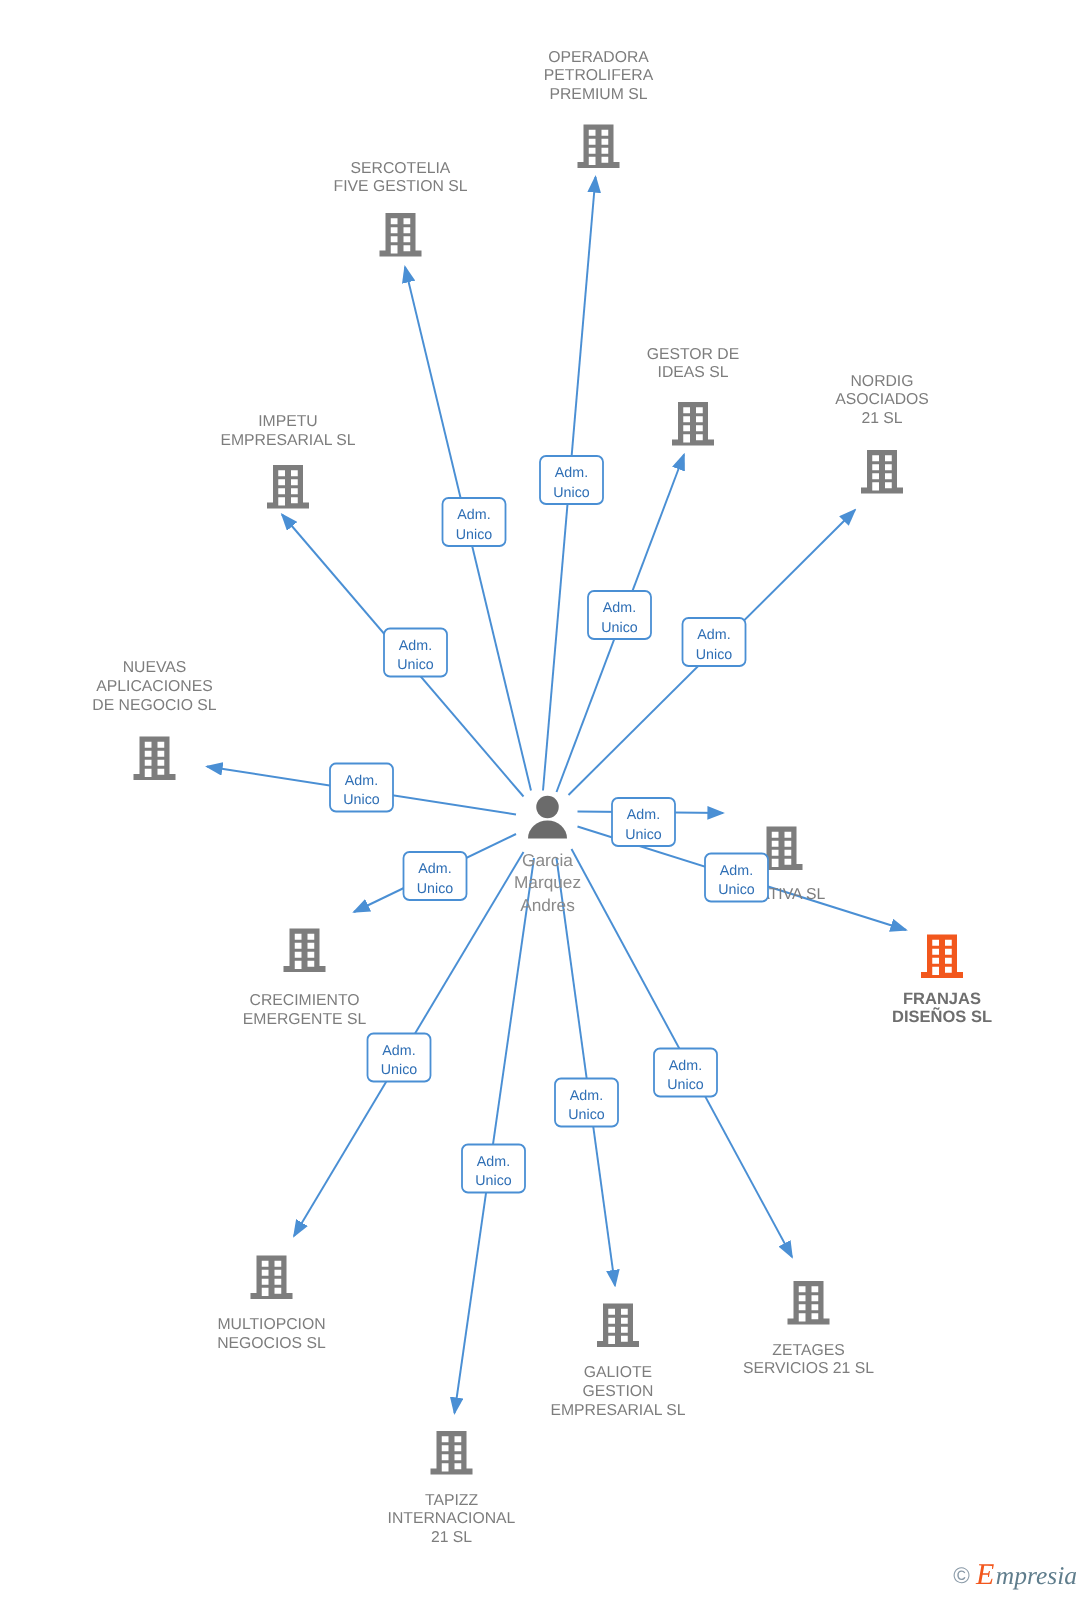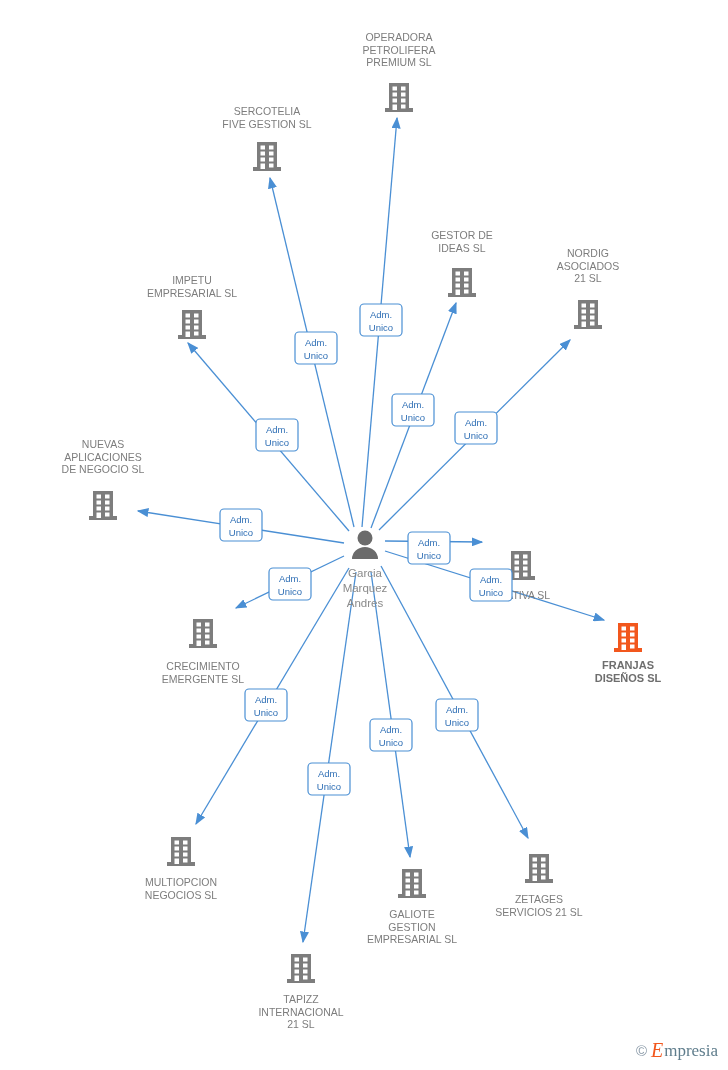--- a/index.html
+++ b/index.html
@@ -74,20 +74,21 @@
   }
   #watermark .wm-e {
     color: #f2571d;
     font-size: 20px;
     font-style: italic;
     font-family: "Liberation Serif", serif;
   }
   #watermark .wm-rest {
     color: #5f7d8c;
     font-size: 17px;
+    font-style: italic;
     font-family: "Liberation Serif", serif;
     margin-left: -3px;
   }
 </style>
 </head>
 <body>
 
 <svg id="graph" viewBox="0 0 728 1070">
   <defs>
     <marker id="arrowhead" markerWidth="9" markerHeight="7" refX="8" refY="3.5" orient="auto" markerUnits="strokeWidth">

